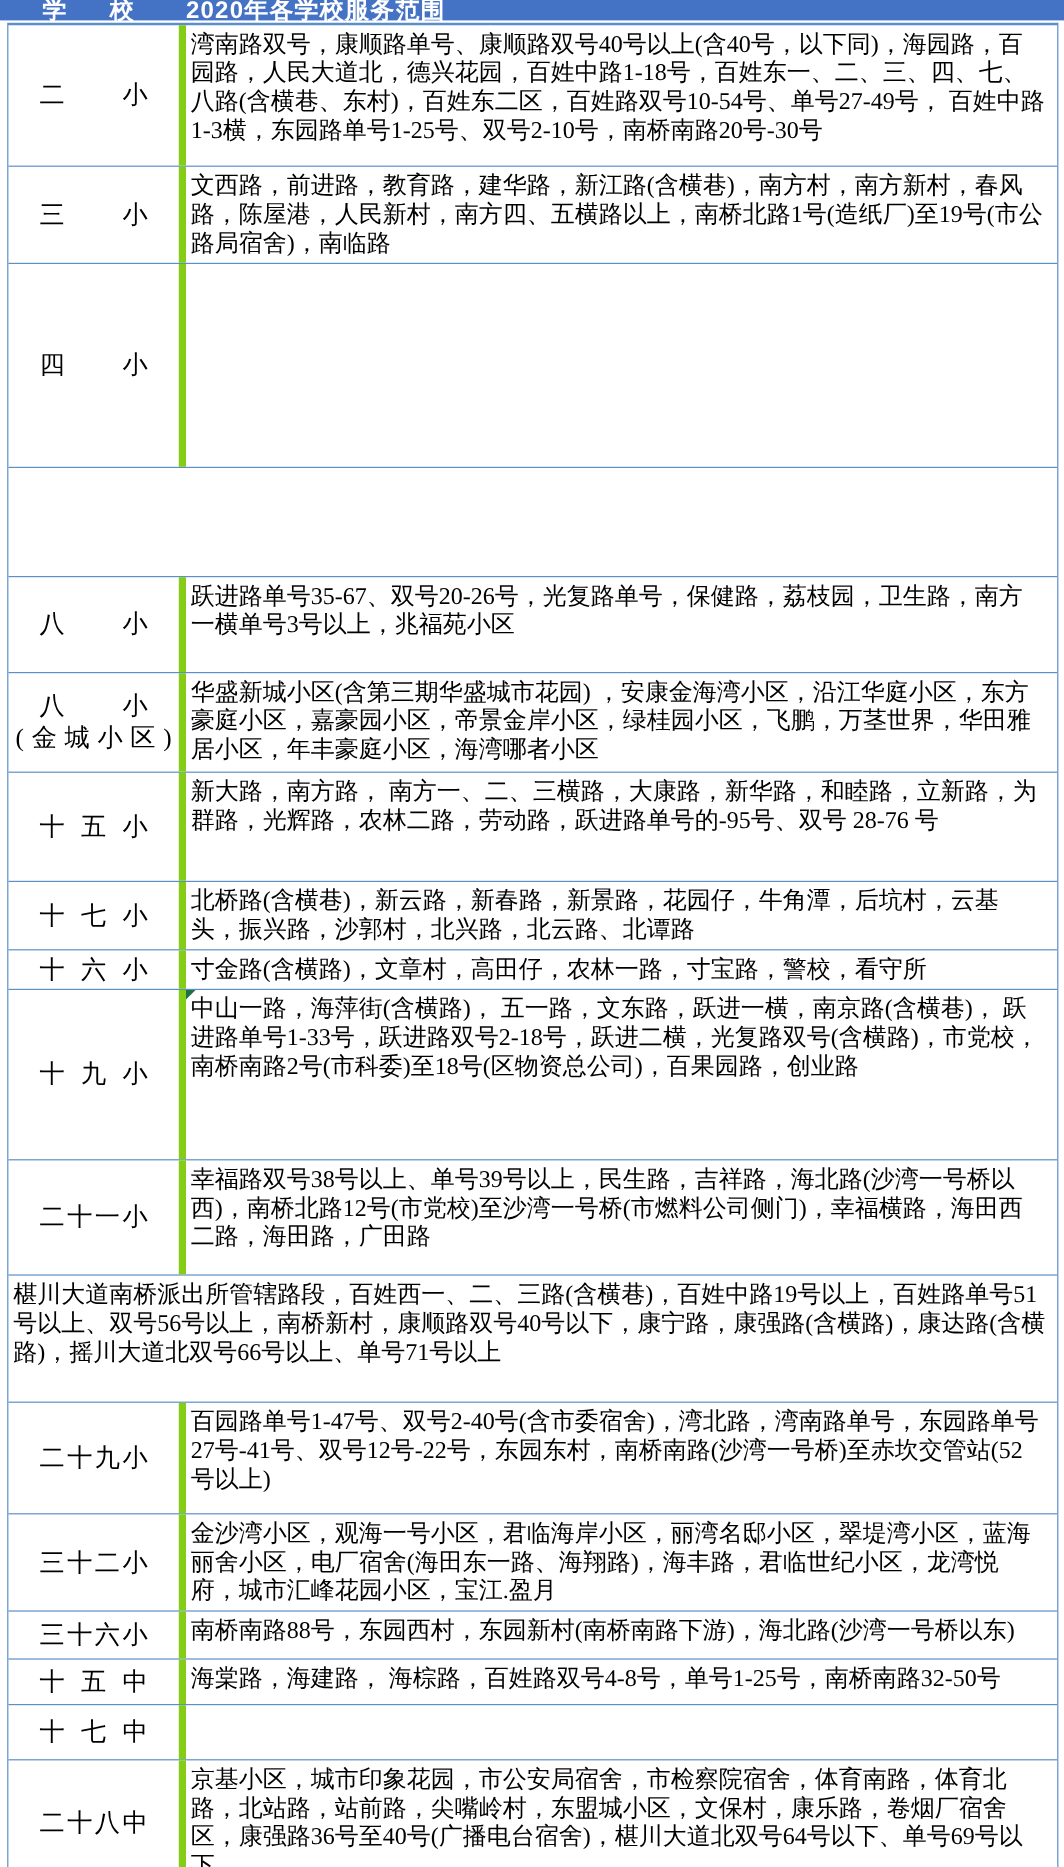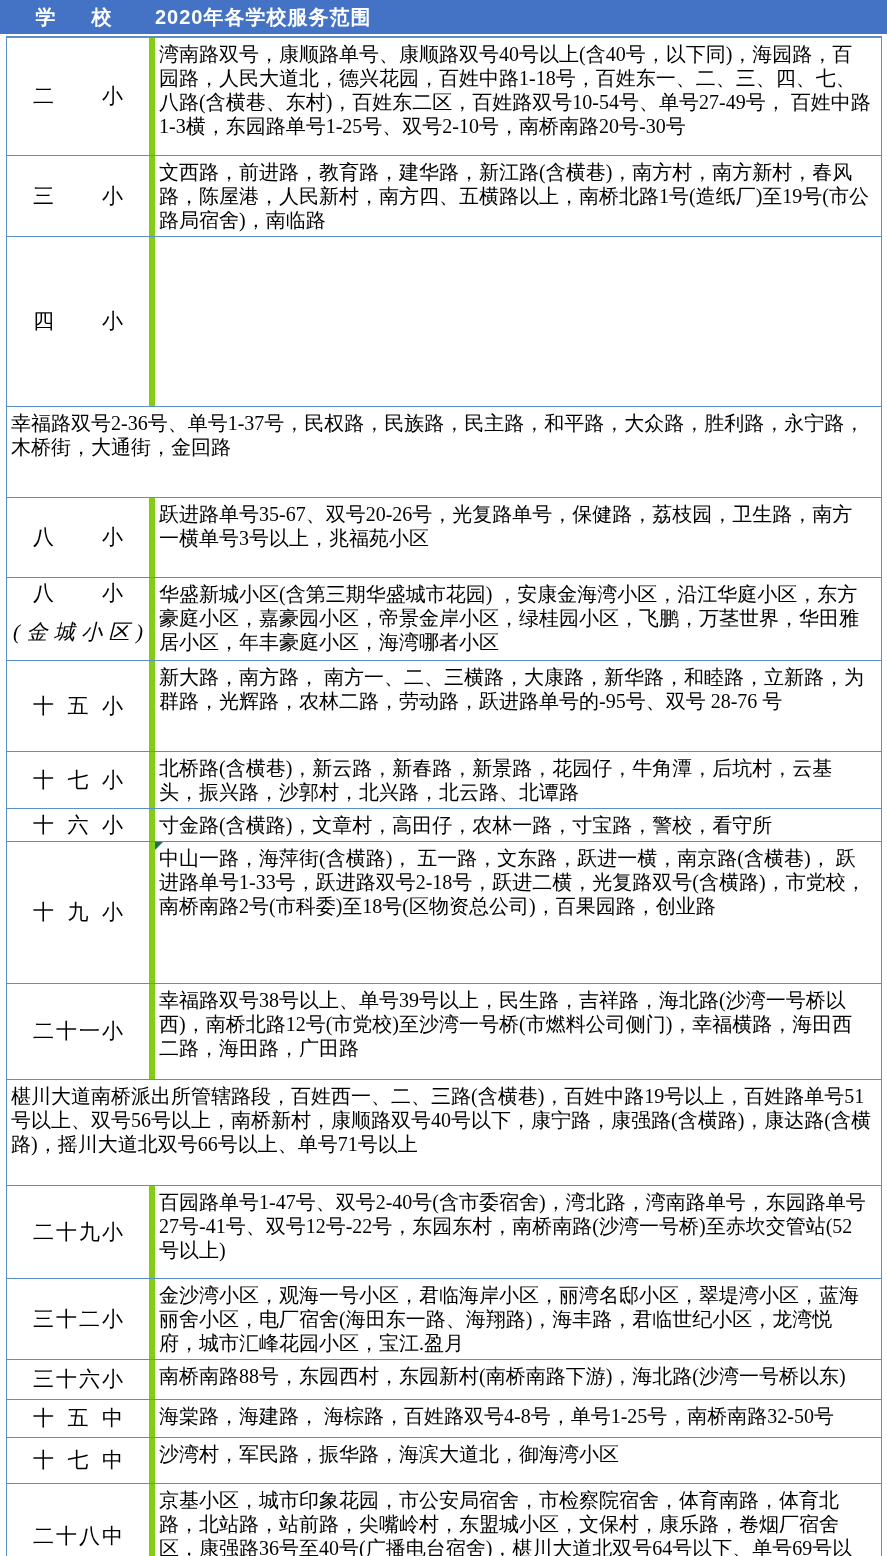--- a/index.html
+++ b/index.html
@@ -8,21 +8,21 @@
     width:887px;
     font-family:"Liberation Serif","DejaVu Serif",serif;
     color:#000;
   }
   .page { width:887px; }
 
   
   .hdr {
     display:flex; align-items:center;
     background:#4472C4; color:#ffffff;
-    height:34px;
+    height:17px;
     font-family:"Liberation Sans","DejaVu Sans",sans-serif;
     font-weight:bold; font-size:20px;
   }
   .hdr .h-school { width:155px; text-align:center; letter-spacing:8px; }
   .hdr .h-scope  { flex:1; text-align:left; letter-spacing:1px; }
 
   
   .tbl {
     margin:2px 5px 0 6px;
     border:1px solid #5B8FC9;
@@ -37,22 +37,21 @@
     border-right:6px solid #84cc16;
     display:flex; flex-direction:column; justify-content:center;
     font-size:21px; line-height:27px;
   }
   .school-name {
     display:block; text-align:justify; text-align-last:justify;
     margin:0 26px;
   }
   .school-sub {
     display:block; text-align:justify; text-align-last:justify;
-    margin:12px 6px;
-    font-style:italic;
+    margin:0 6px;
   }
 
   .scope-cell {
     flex:1 1 auto; position:relative;
     display:flex; align-items:flex-start;
     padding:4px 10px 4px 4px;
     font-size:20px; line-height:24px;
   }
   .scope-text { display:block; }
 
@@ -102,23 +101,20 @@
         </div>
     </div>
 
     <div class="row mh170">
       <div class="school-cell">
           <div class="school-name">四小</div>
         </div>
     </div>
 
     <div class="row mh91">
-      <div class="scope-cell">
-          <div class="scope-text">幸福路双号2-36号、单号1-37号，民权路，民族路，民主路，和平路，大众路，胜利路，永宁路，木桥街，大通街，金回路</div>
-        </div>
     </div>
 
     <div class="row mh80">
       <div class="school-cell">
           <div class="school-name">八小</div>
         </div>
       <div class="scope-cell">
           <div class="scope-text">跃进路单号35-67、双号20-26号，光复路单号，保健路，荔枝园，卫生路，南方一横单号3号以上，兆福苑小区</div>
         </div>
     </div>
@@ -218,23 +214,20 @@
         </div>
       <div class="scope-cell">
           <div class="scope-text">海棠路，海建路， 海棕路，百姓路双号4-8号，单号1-25号，南桥南路32-50号</div>
         </div>
     </div>
 
     <div class="row mh46">
       <div class="school-cell">
           <div class="school-name">十七中</div>
         </div>
-      <div class="scope-cell">
-          <div class="scope-text">沙湾村，军民路，振华路，海滨大道北，御海湾小区</div>
-        </div>
     </div>
 
     <div class="row mh76">
       <div class="school-cell">
           <div class="school-name">二十八中</div>
         </div>
       <div class="scope-cell">
           <div class="scope-text">京基小区，城市印象花园，市公安局宿舍，市检察院宿舍，体育南路，体育北路，北站路，站前路，尖嘴岭村，东盟城小区，文保村，康乐路，卷烟厂宿舍区，康强路36号至40号(广播电台宿舍)，椹川大道北双号64号以下、单号69号以下</div>
         </div>
     </div>

